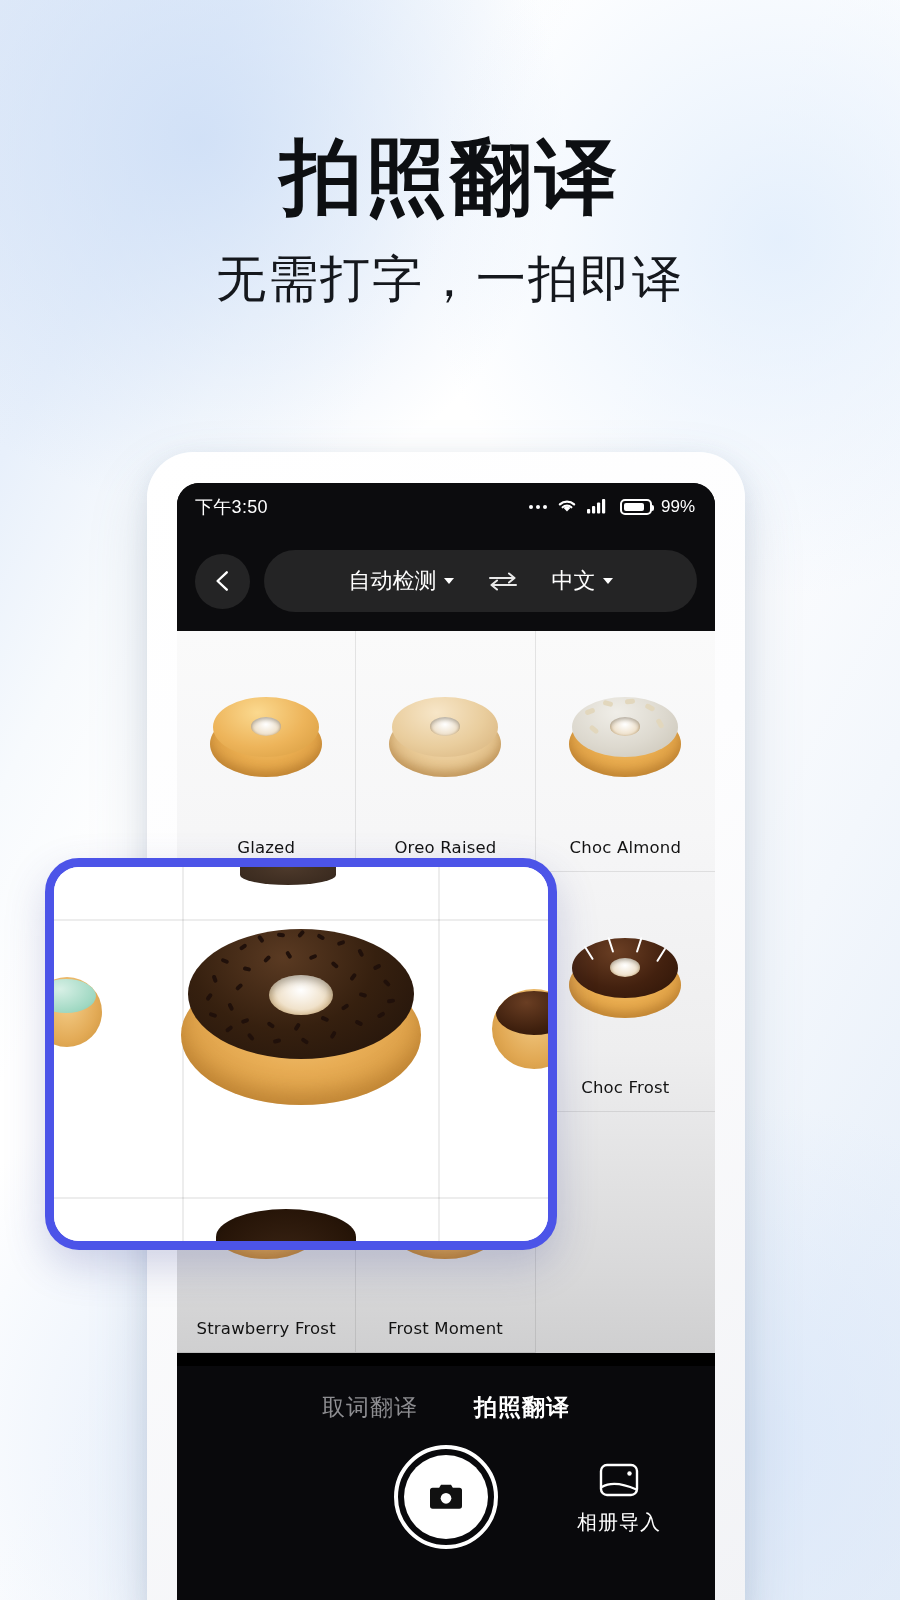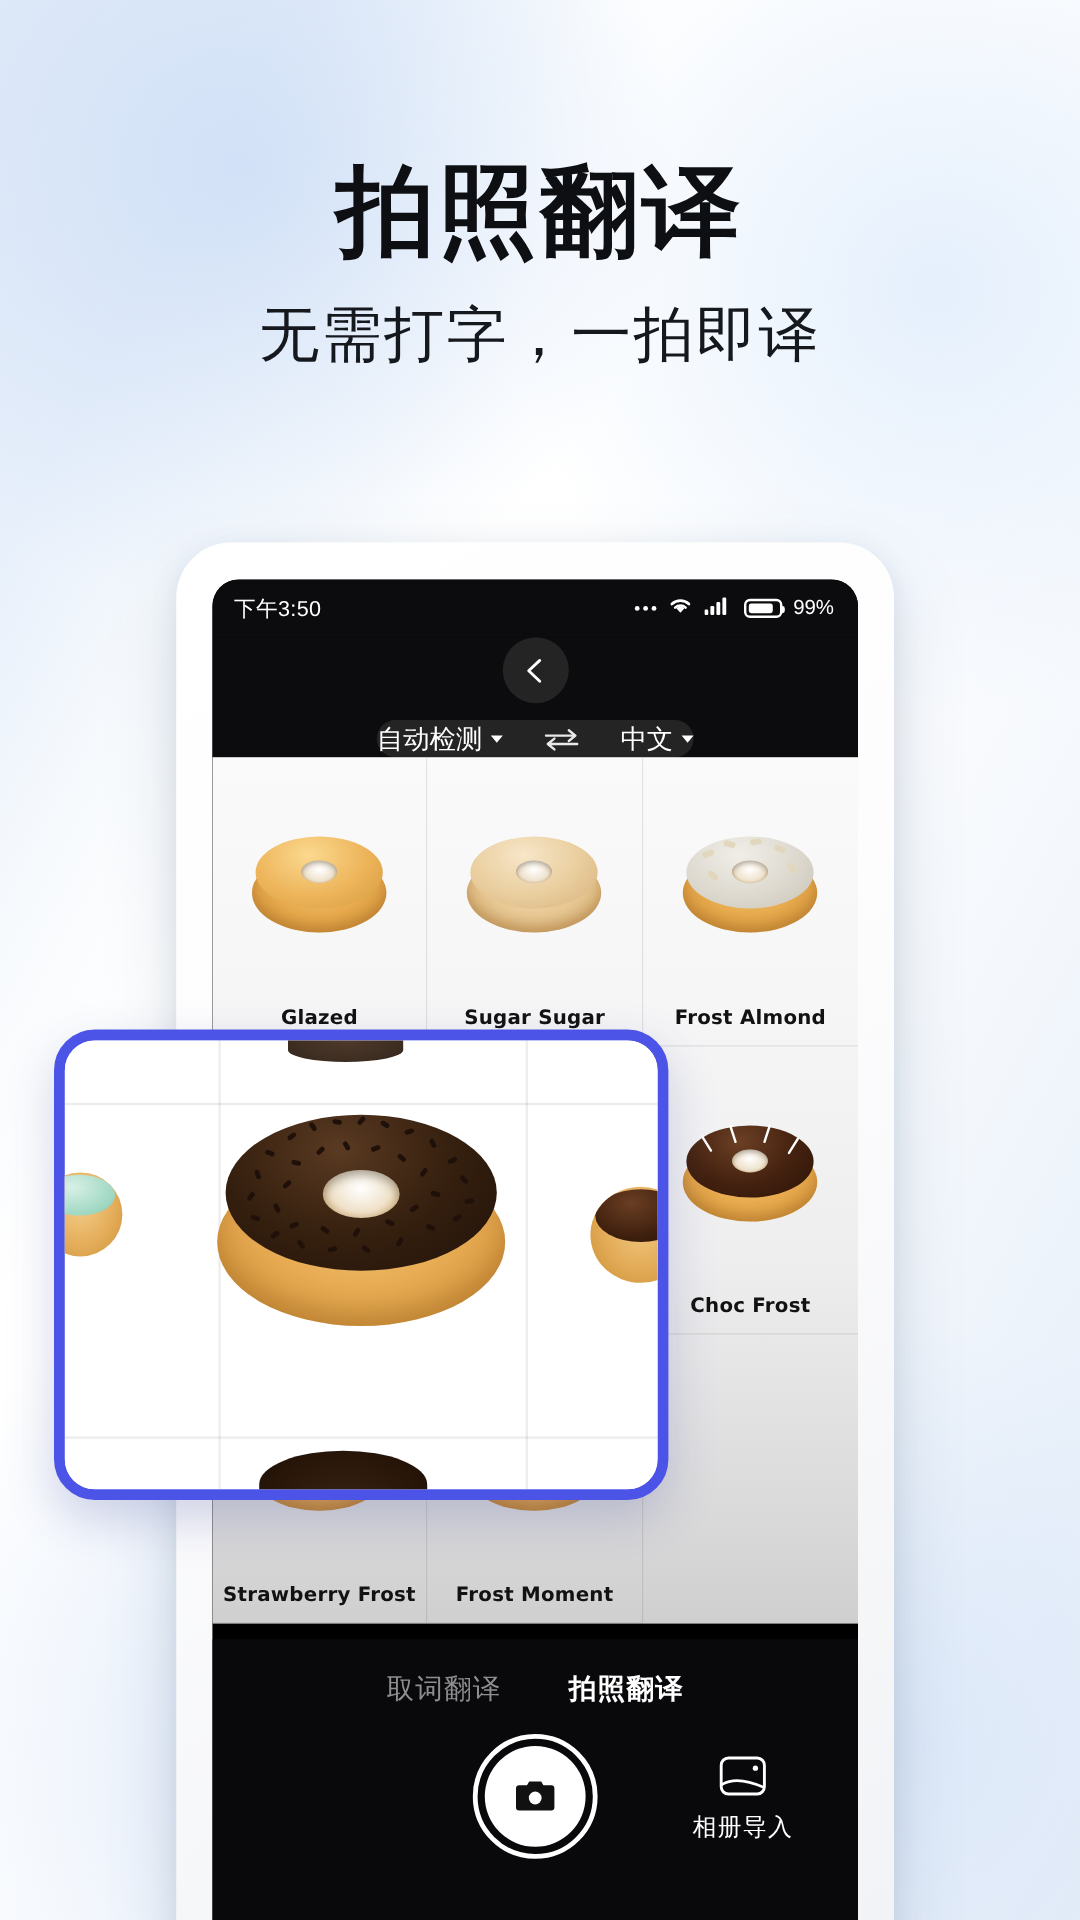--- a/index.html
+++ b/index.html
@@ -118,21 +118,20 @@
   .battery i { display:block; height:100%; width:82%; background:#fff; border-radius:2px; }
   .battery-pct { font-size:17px; font-weight:500; }
 
   
   .langbar {
     height:100px;
     background:#0c0c0e;
     display:flex; align-items:center;
     padding:0 18px;
     gap:14px;
-    flex-direction:column;
   }
   .back-btn {
     width:55px; height:55px; border-radius:50%;
     background:#242425;
     display:flex; align-items:center; justify-content:center;
     flex:0 0 auto;
   }
   .back-btn svg { width:26px; height:26px; }
   .lang-pill {
     flex:1 1 auto; height:62px;
@@ -171,21 +170,21 @@
   .cell {
     position:relative;
     border-right:1px solid rgba(0,0,0,.09);
     border-bottom:1px solid rgba(0,0,0,.09);
     display:flex; flex-direction:column;
     align-items:center; justify-content:flex-end;
     padding-bottom:14px;
   }
   .cell:nth-child(3n){ border-right:none; }
   .cell-label {
-    font-size:16.5px; font-weight:700;
+    font-size:16.5px; font-weight:400;
     color:#121212; letter-spacing:.2px;
     font-family:"DejaVu Sans","Liberation Sans",sans-serif;
     white-space:nowrap;
     text-align:center;
   }
   .donut-wrap {
     flex:1 1 auto;
     display:flex; align-items:center; justify-content:center;
     width:100%;
   }
@@ -439,40 +438,40 @@
         </div>
 
         <div class="cell">
           <div class="donut-wrap">
             <div class="donut d-sugar">
               <div class="body"></div>
                 <div class="top"></div>
                 <div class="hole"></div>
             </div>
           </div>
-          <div class="cell-label">Sugar Sugar</div>
+          <div class="cell-label">Oreo Raised</div>
         </div>
 
         <div class="cell">
           <div class="donut-wrap">
             <div class="donut d-almond">
               <div class="body"></div>
                 <div class="top"></div>
               <div class="sprinkles alm-bits">
                 <i style="left:16px;top:18px;transform:rotate(-20deg)"></i>
                 <i style="left:34px;top:10px;transform:rotate(15deg)"></i>
                 <i style="left:56px;top:8px;transform:rotate(-8deg)"></i>
                 <i style="left:76px;top:14px;transform:rotate(28deg)"></i>
                 <i style="left:86px;top:30px;transform:rotate(60deg)"></i>
                 <i style="left:20px;top:36px;transform:rotate(40deg)"></i>
               </div>
               <div class="hole"></div>
             </div>
           </div>
-          <div class="cell-label">Frost Almond</div>
+          <div class="cell-label">Choc Almond</div>
         </div>
 
         <div class="cell">
           <div class="donut-wrap">
             <div class="donut d-choco">
               <div class="body"></div>
                 <div class="top"></div>
               <div class="sprinkles choc-bits">
                 <i style="left:18px;top:16px"></i>
                   <i style="left:30px;top:11px;transform:rotate(40deg)"></i>

